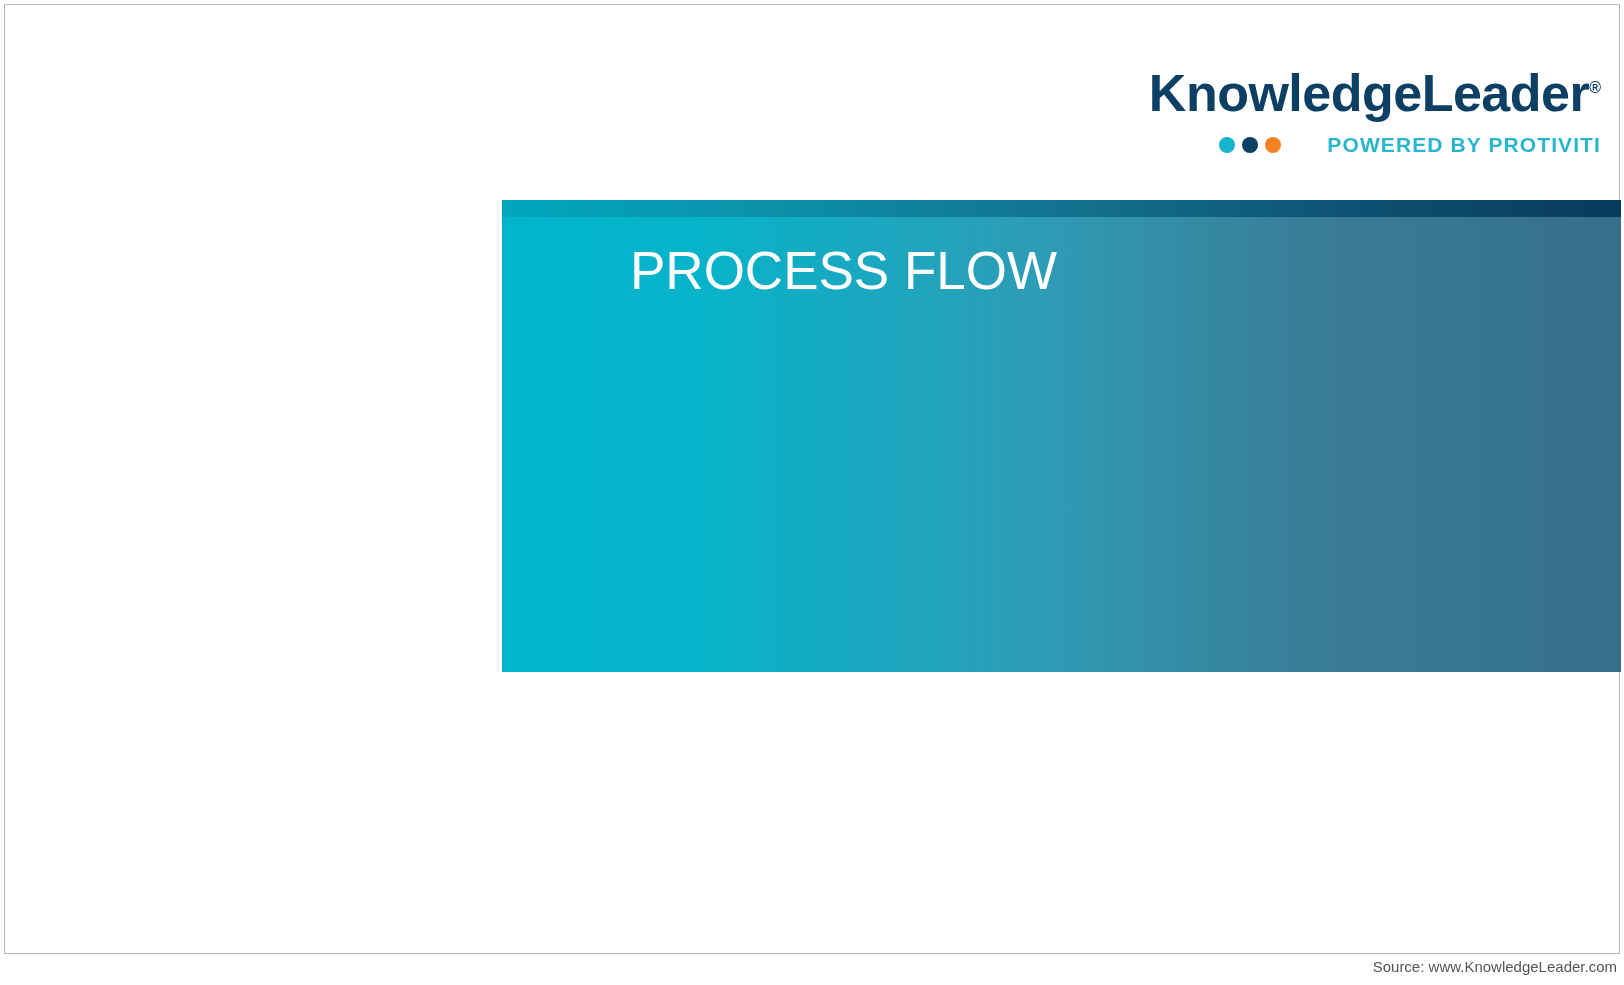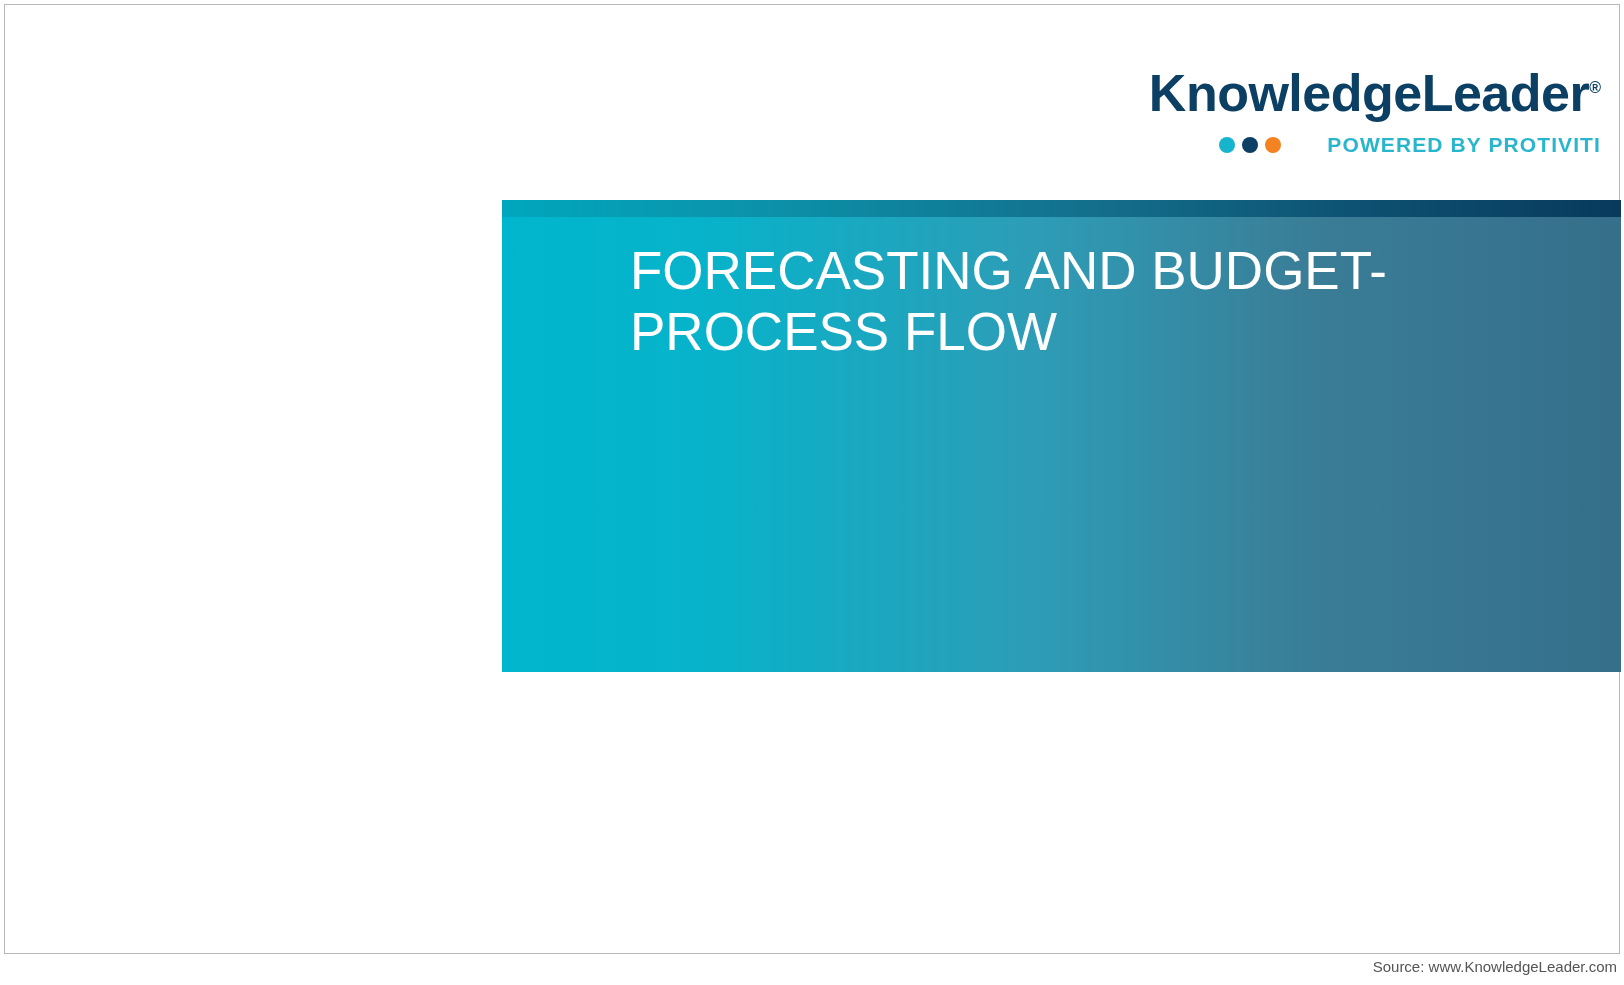--- a/index.html
+++ b/index.html
@@ -142,20 +142,19 @@
         <span class="dot dot-2"></span>
         <span class="dot dot-3"></span>
       </span>
       <span class="brand-tagline">POWERED BY PROTIVITI</span>
     </div>
   </div>
 
   <div class="title-banner">
     <div class="title-banner-topstrip"></div>
     <div class="title-text">
-      <span class="title-line">FORECASTING AND BUDGET-</span>
       <span class="title-line">PROCESS FLOW</span>
     </div>
   </div>
 
 </div>
 
 <div class="footer-source">Source: www.KnowledgeLeader.com</div>
 
 </body></html>

